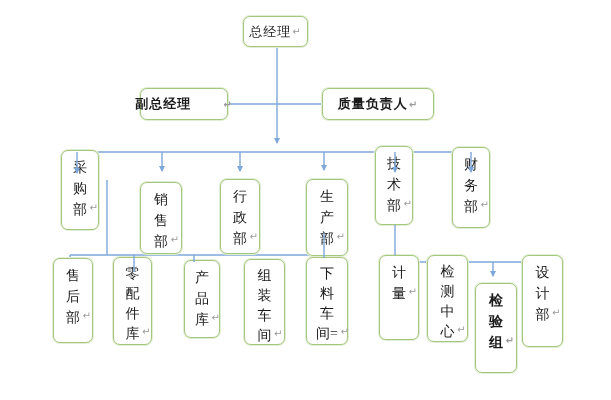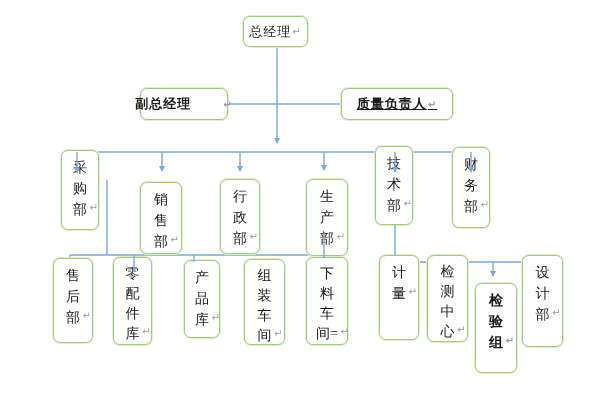--- a/index.html
+++ b/index.html
@@ -68,21 +68,21 @@
     </svg>
   <div id="box-layer">
       <div class="org-box hbox" style="left: 243px; top: 16px; width: 65px; height: 31px;">
         <span>总经理</span>
         <span class="pmark">↵</span>
       </div>
       <div class="org-box hbox bold" style="left: 140px; top: 88px; width: 88px; height: 32px; gap: 31px;">
         <span>副总经理</span>
         <span class="pmark">↵</span>
       </div>
-      <div class="org-box hbox bold" style="left: 341px; top: 88px; width: 112px; height: 32px; text-decoration: underline;">
+      <div class="org-box hbox bold" style="left: 322px; top: 88px; width: 112px; height: 32px;">
         <span>质量负责人</span>
         <span class="pmark">↵</span>
       </div>
       <div class="org-box vbox" style="left: 61px; top: 150px; width: 38px; height: 80px;">
         <div class="vchar">采</div>
         <div class="vchar">购</div>
         <div class="vchar">部<span class="pmark">↵</span></div>
       </div>
       <div class="org-box vbox" style="left: 140px; top: 182px; width: 42px; height: 72px;">
         <div class="vchar">销</div>

